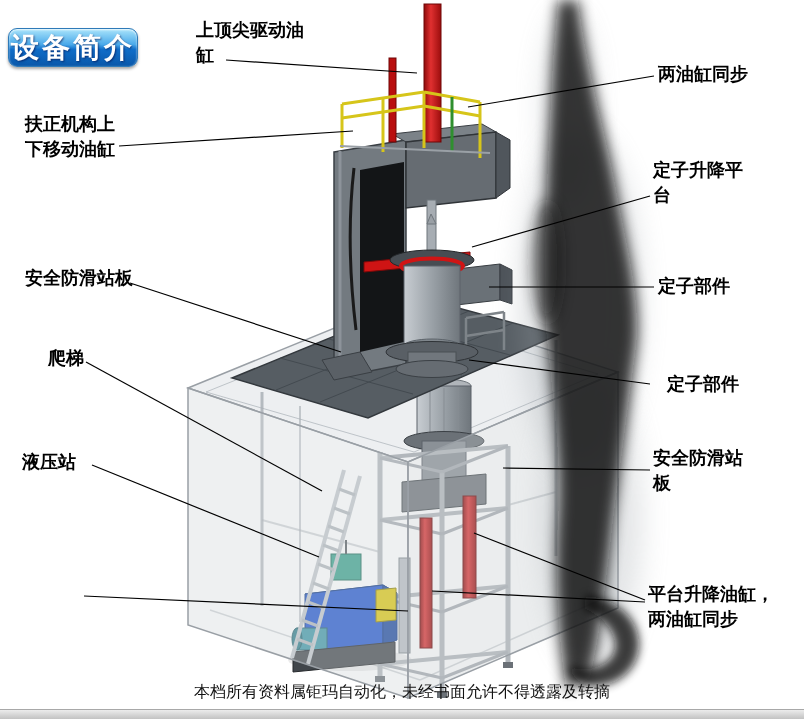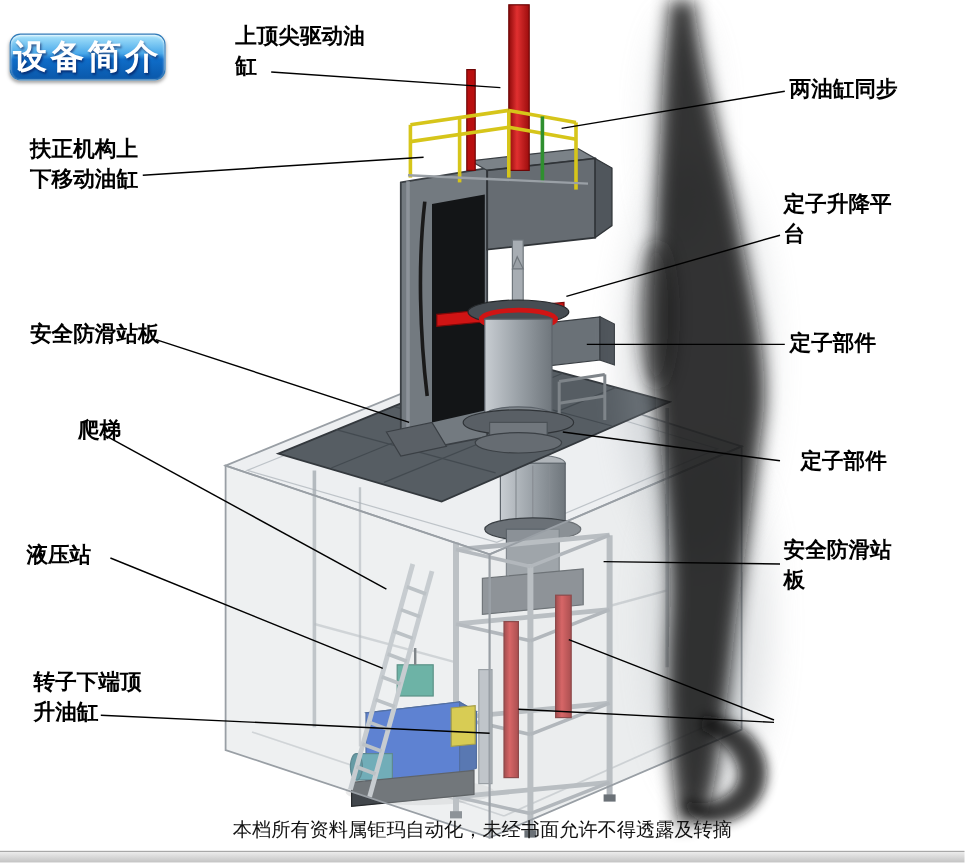--- a/index.html
+++ b/index.html
@@ -244,22 +244,22 @@
   <div class="badge">
     <span>设备简介</span>
   </div>
 
   <div class="lbl" style="left:196px;top:18px;width:114px">上顶尖驱动油缸</div>
   <div class="lbl" style="left:658px;top:62px">两油缸同步</div>
   <div class="lbl" style="left:25px;top:112px;width:96px">扶正机构上下移动油缸</div>
   <div class="lbl" style="left:653px;top:158px;width:96px">定子升降平台</div>
   <div class="lbl" style="left:25px;top:266px;width:120px">安全防滑站板</div>
   <div class="lbl" style="left:658px;top:274px">定子部件</div>
-  <div class="lbl" style="left:65px;top:346px">爬梯</div>
+  <div class="lbl" style="left:48px;top:346px">爬梯</div>
   <div class="lbl" style="left:667px;top:372px">定子部件</div>
   <div class="lbl" style="left:22px;top:450px">液压站</div>
   <div class="lbl" style="left:653px;top:446px;width:96px">安全防滑站板</div>
-  <div class="lbl" style="left:28px;top:556px;width:96px">转子下端顶升油缸</div>
+  <div class="lbl" style="left:648px;top:582px;width:132px">平台升降油缸，两油缸同步</div>
 
   <div class="footer">本档所有资料属钜玛自动化，未经书面允许不得透露及转摘</div>
   <div class="bottom-edge"></div>
 
 </div>
 
 </body></html>

